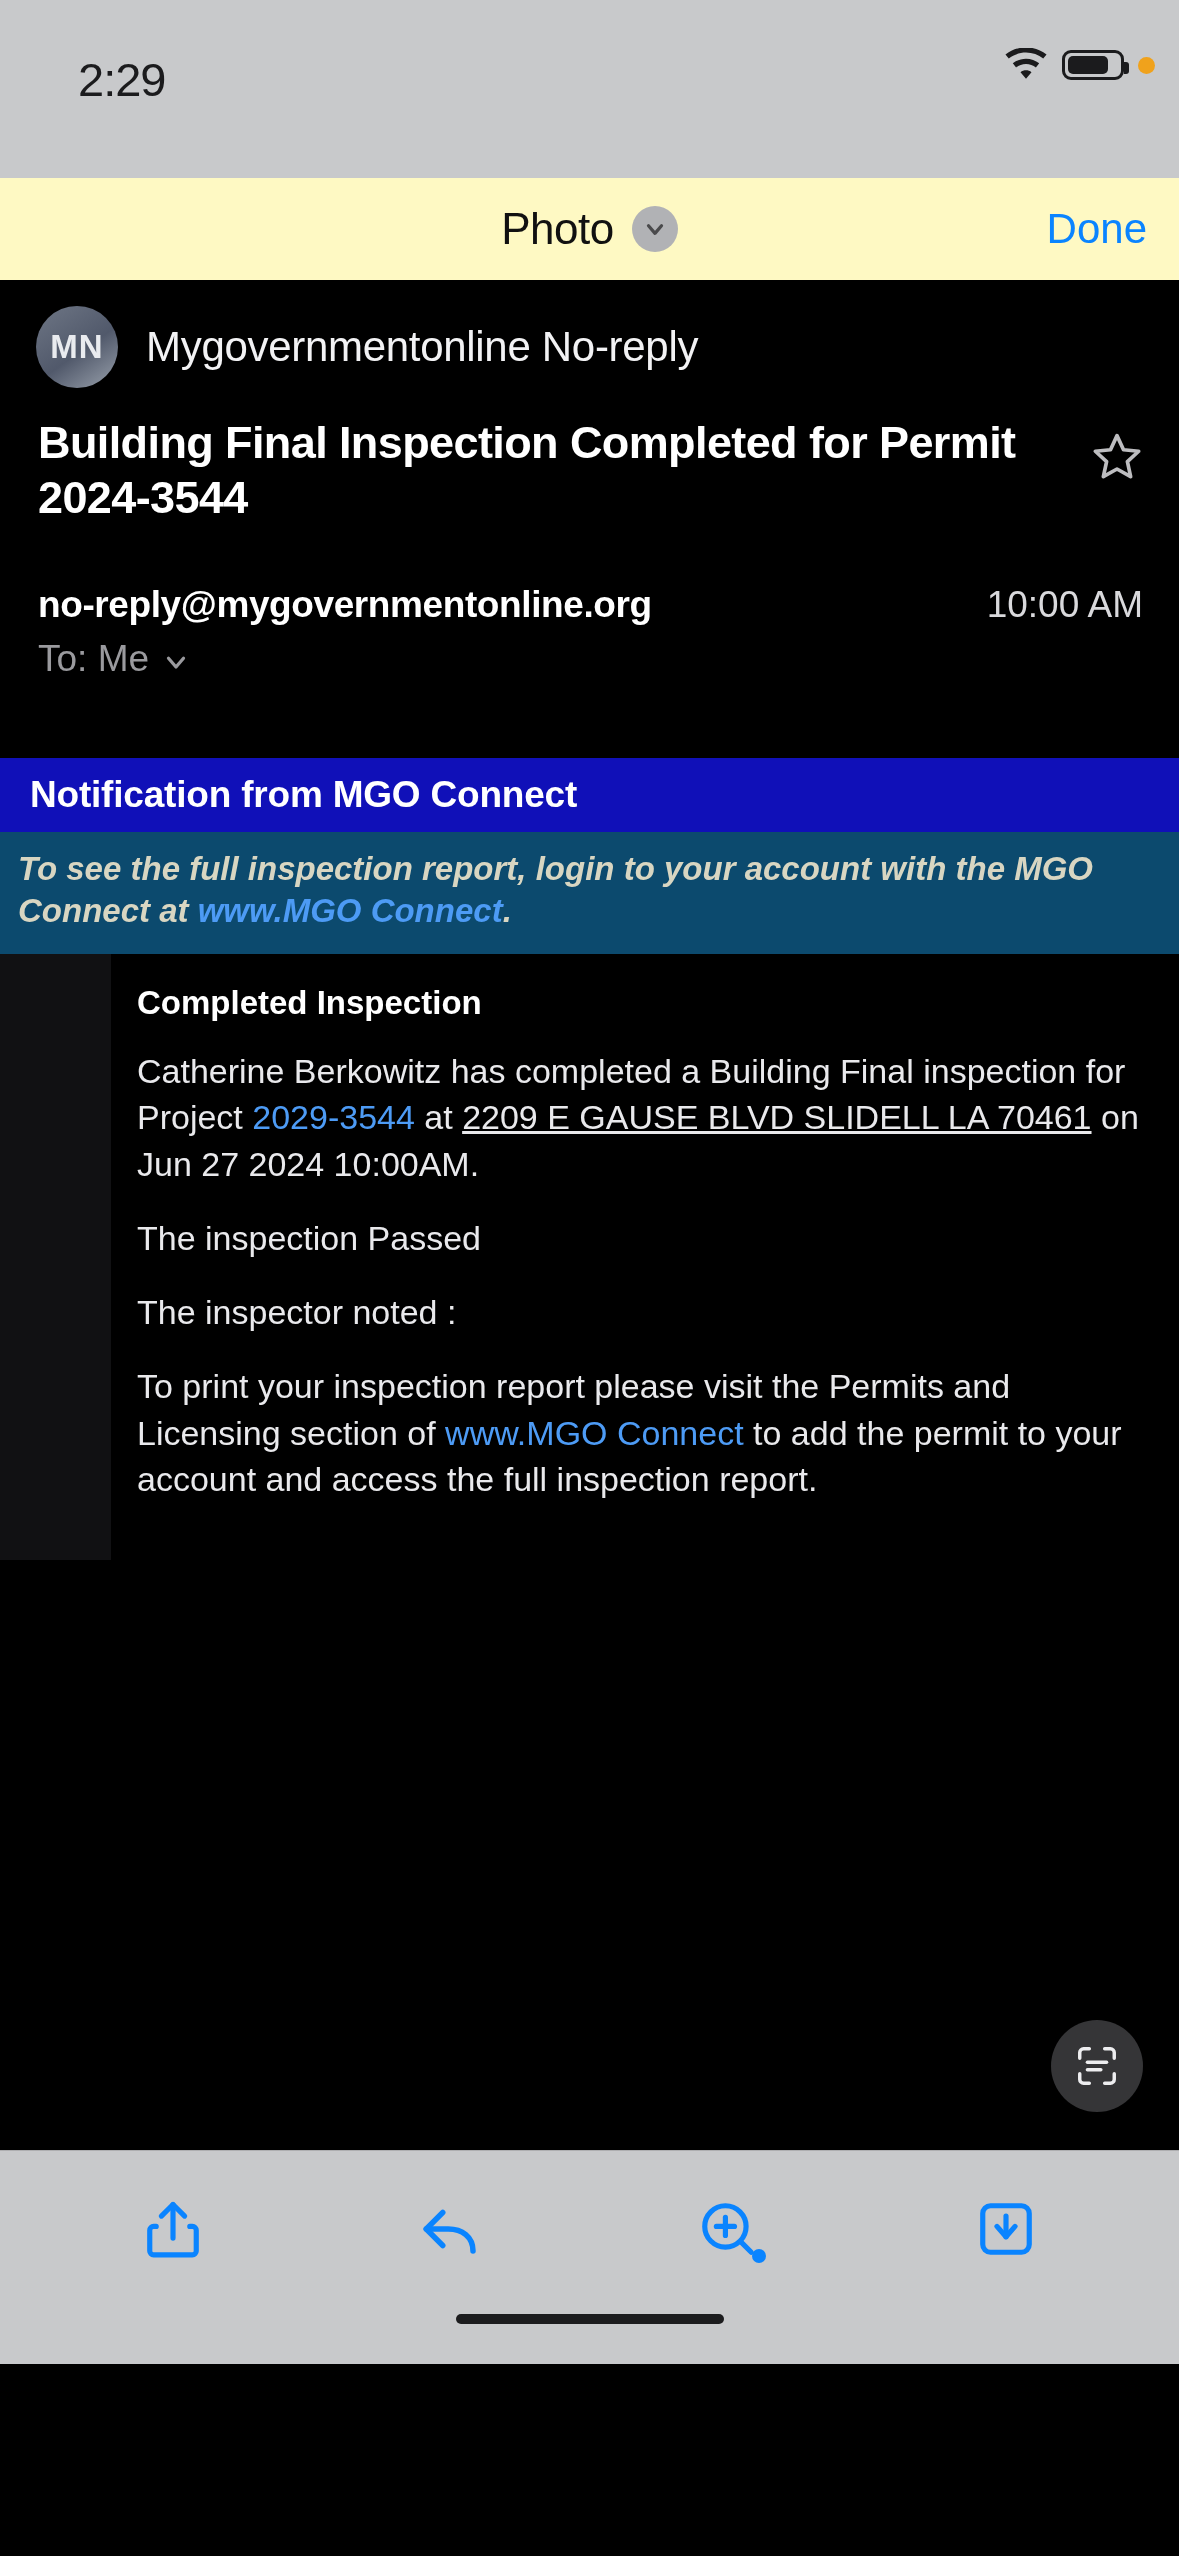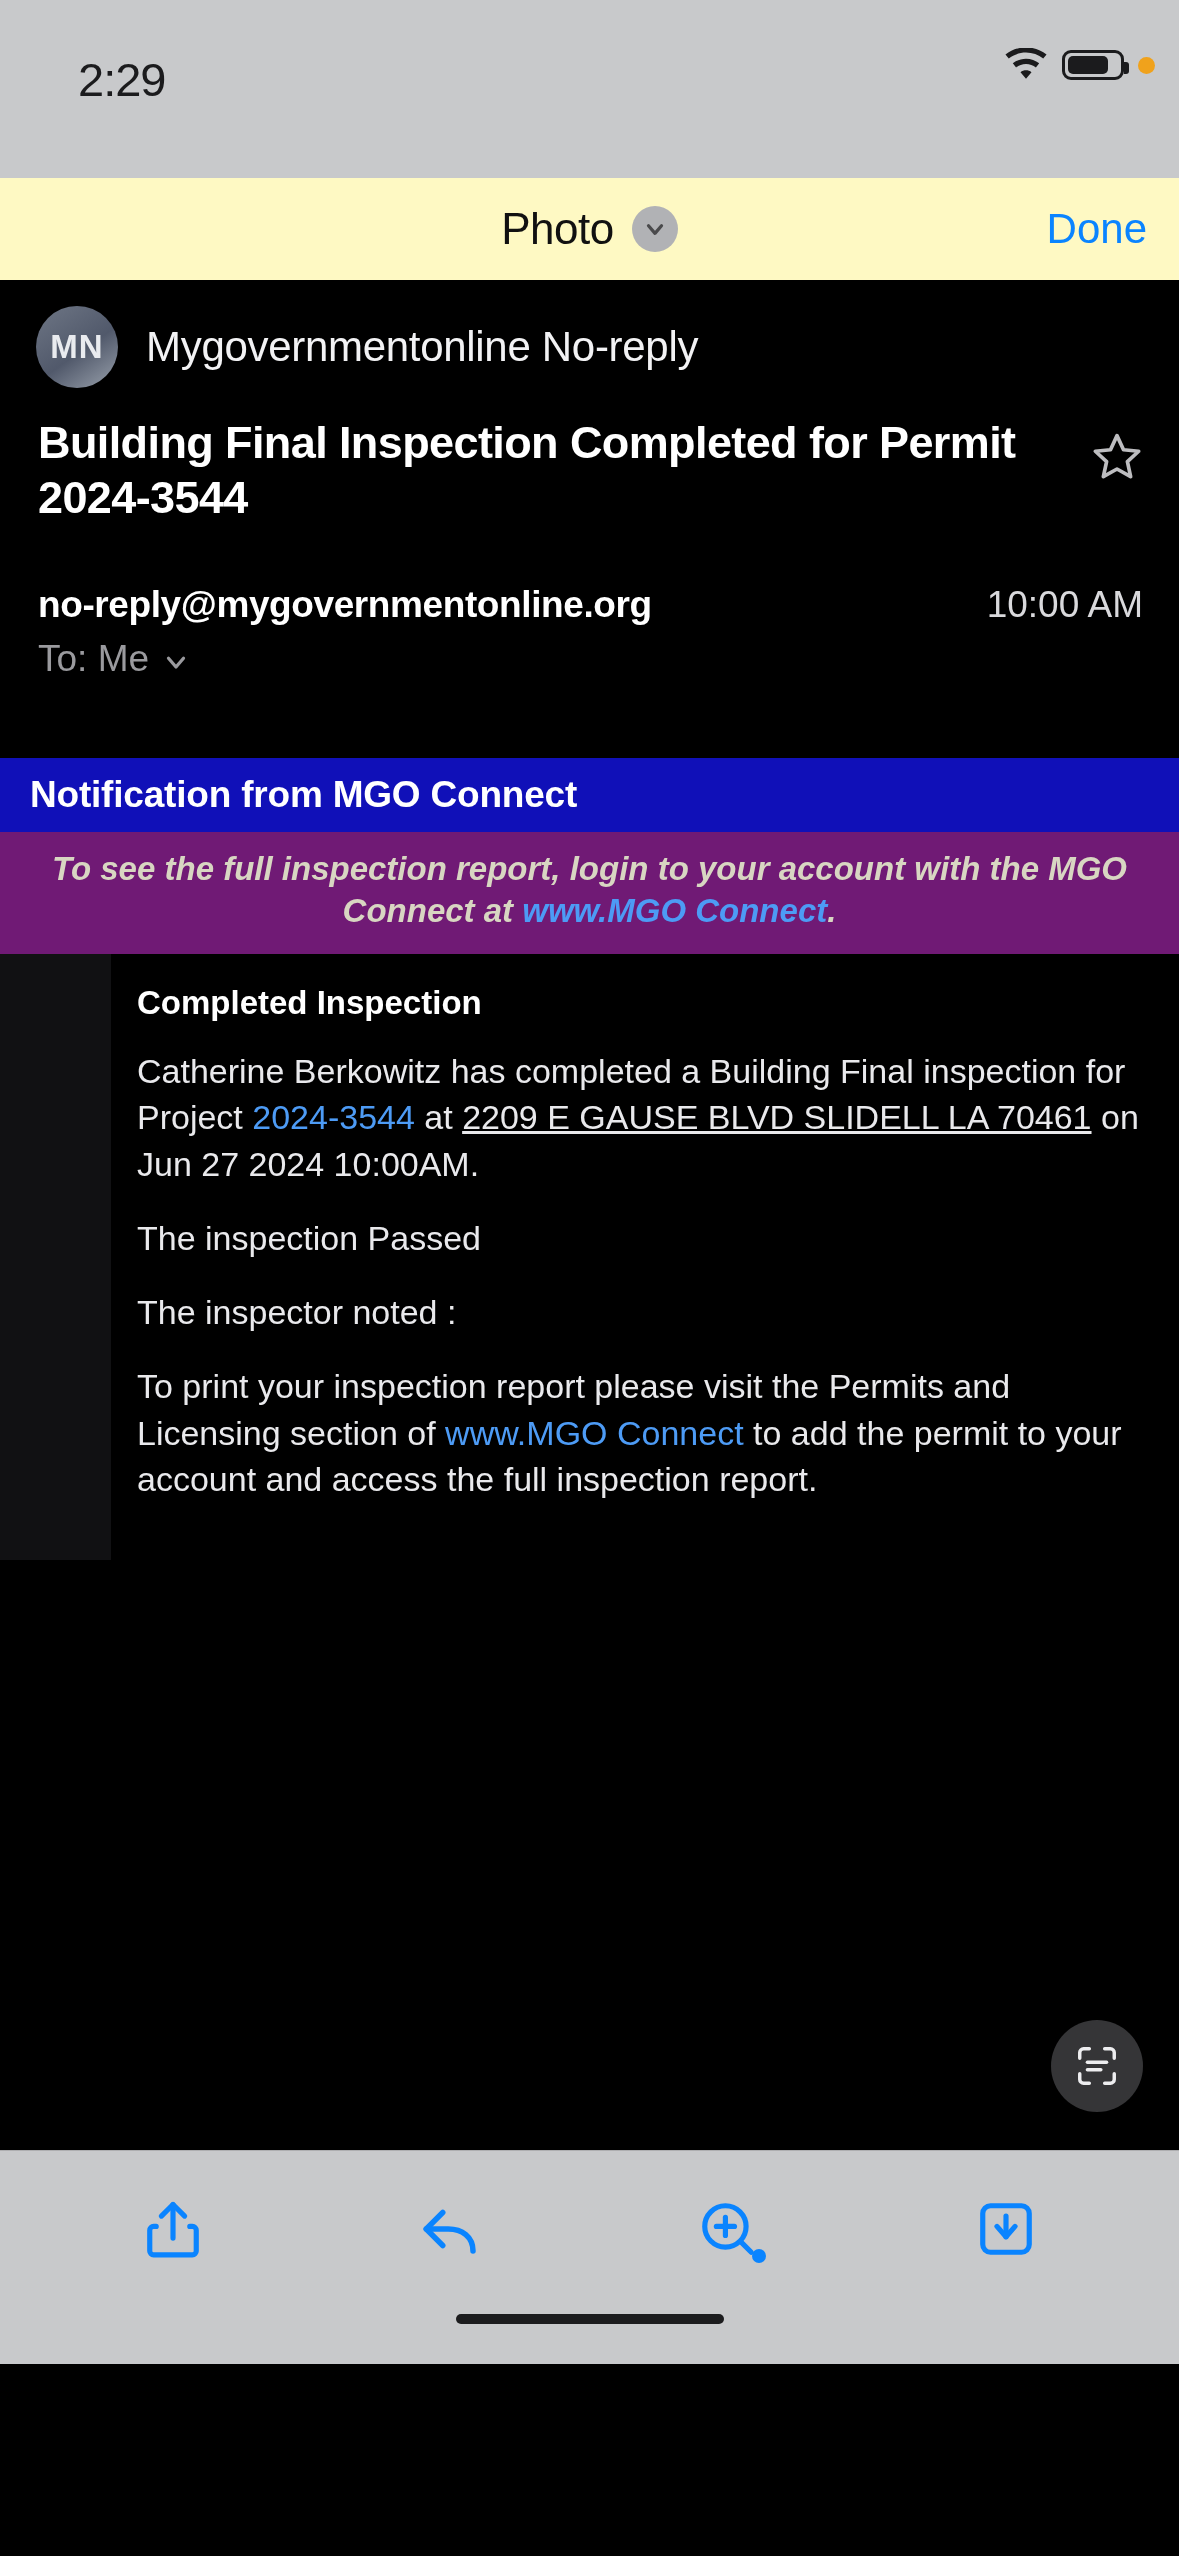--- a/index.html
+++ b/index.html
@@ -218,28 +218,27 @@
   .banner {
     margin-top: 78px;
     background: #1010b8;
     padding: 16px 30px;
     color: #fff;
     font-size: 37px;
     font-weight: 700;
     letter-spacing: -0.2px;
   }
   .subbanner {
-    background: #701a75;
+    background: #0c4a6e;
     padding: 16px 18px 22px 18px;
     color: #d8d6c2;
     font-size: 33px;
     font-style: italic;
     font-weight: 700;
     line-height: 1.28;
-    text-align: center;
   }
   .subbanner a { color: #4d9bf5; text-decoration: none; }
   .body-wrap {
     display: flex;
     background: #000;
   }
   .body-gutter {
     width: 111px;
     flex: 0 0 111px;
     background: #111113;
@@ -380,21 +379,21 @@
     <div class="subbanner">
       <span>To see the full inspection report, login to your account with the MGO Connect at </span><a href="#">www.MGO Connect</a><span>.</span>
     </div>
 
     <div class="body-wrap">
       <div class="body-gutter"></div>
       <div class="body-main">
         <div class="body-h">Completed Inspection</div>
 
         <div class="body-p">
-          <span>Catherine Berkowitz has completed a Building Final inspection for Project </span><span class="lnk">2024-3544</span><span> at </span><span class="ul">2209 E GAUSE BLVD SLIDELL LA 70461</span><span> on Jun 27 2024 10:00AM.</span>
+          <span>Catherine Berkowitz has completed a Building Final inspection for Project </span><span class="lnk">2029-3544</span><span> at </span><span class="ul">2209 E GAUSE BLVD SLIDELL LA 70461</span><span> on Jun 27 2024 10:00AM.</span>
         </div>
 
         <div class="body-p">The inspection Passed</div>
 
         <div class="body-p">
           <span>The inspector noted :</span><br>
         </div>
 
         <div class="body-p">
           <span>To print your inspection report please visit the Permits and Licensing section of </span><span class="lnk">www.MGO Connect</span><span> to add the permit to your account and access the full inspection report.</span>

